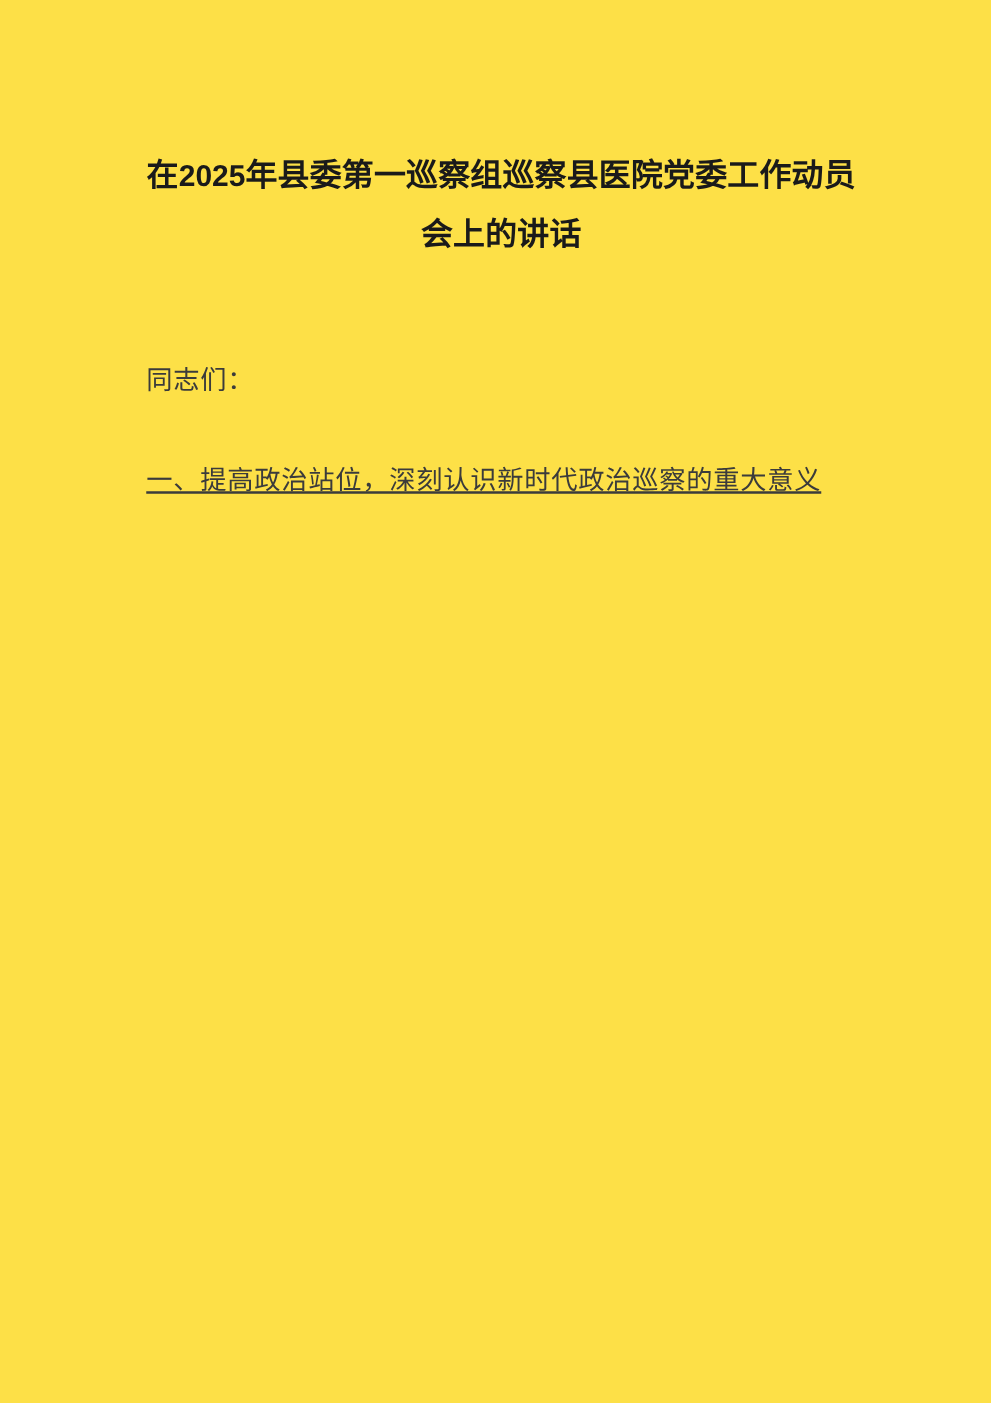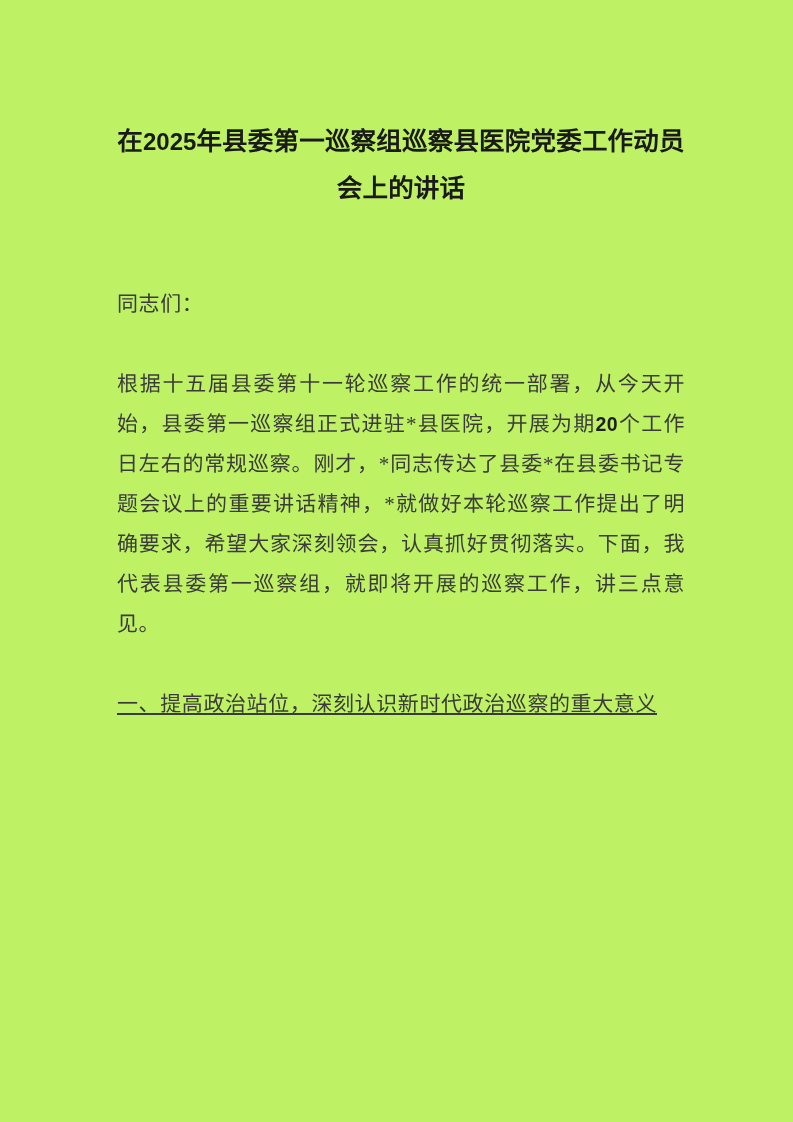--- a/index.html
+++ b/index.html
@@ -7,21 +7,21 @@
     margin: 0;
     padding: 0;
     background: #ffffff;
   }
 
   .page {
     position: relative;
     width: 793px;
     height: 1122px;
     margin: 0 auto;
-    background: #bef264;
+    background: #fde047;
     overflow: hidden;
     box-sizing: border-box;
   }
 
   .content {
     position: absolute;
     left: 117px;
     top: 0;
     width: 568px;
   }
@@ -88,19 +88,18 @@
 </head>
 <body>
 
 <div class="page">
   <div class="content">
 
     <h1 class="doc-title"><span>在</span><span class="num-bold">2025</span><span>年县委第一巡察组巡察县医院党委工作动员</span><span>会上的讲话</span></h1>
 
     <p class="salutation">同志们：</p>
 
-    <p class="body-para"><span>根据十五届县委第十一轮巡察工作的统一部署，从今天开始，县委第一巡察组正式进驻*县医院，开展为期</span><span class="num-bold">20</span><span>个工作日左右的常规巡察。刚才，*同志传达了县委*在县委书记专题会议上的重要讲话精神，*就做好本轮巡察工作提出了明确要求，希望大家深刻领会，认真抓好贯彻落实。下面，我代表县委第一巡察组，就即将开展的巡察工作，讲三点意见。</span></p>
 
     <p class="section-heading">一、提高政治站位，深刻认识新时代政治巡察的重大意义</p>
 
 
   </div>
 </div>
 
 </body></html>

